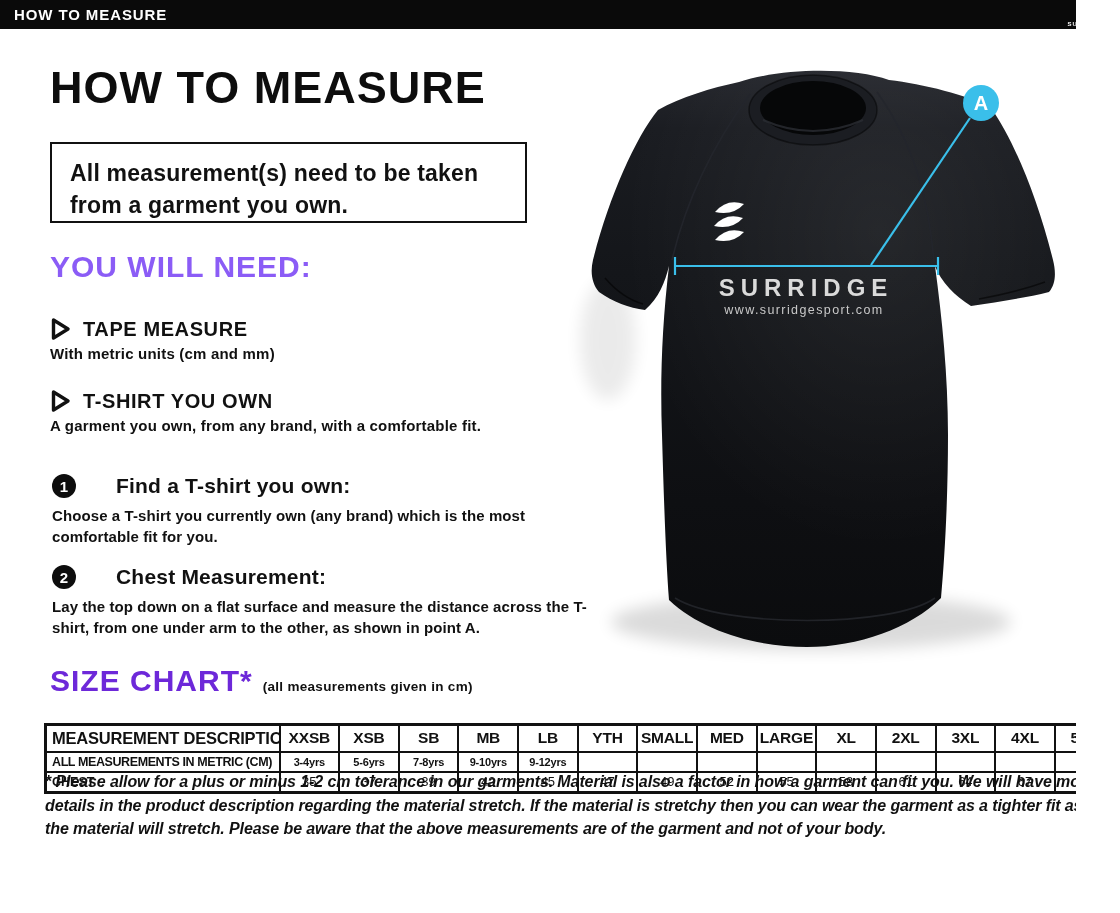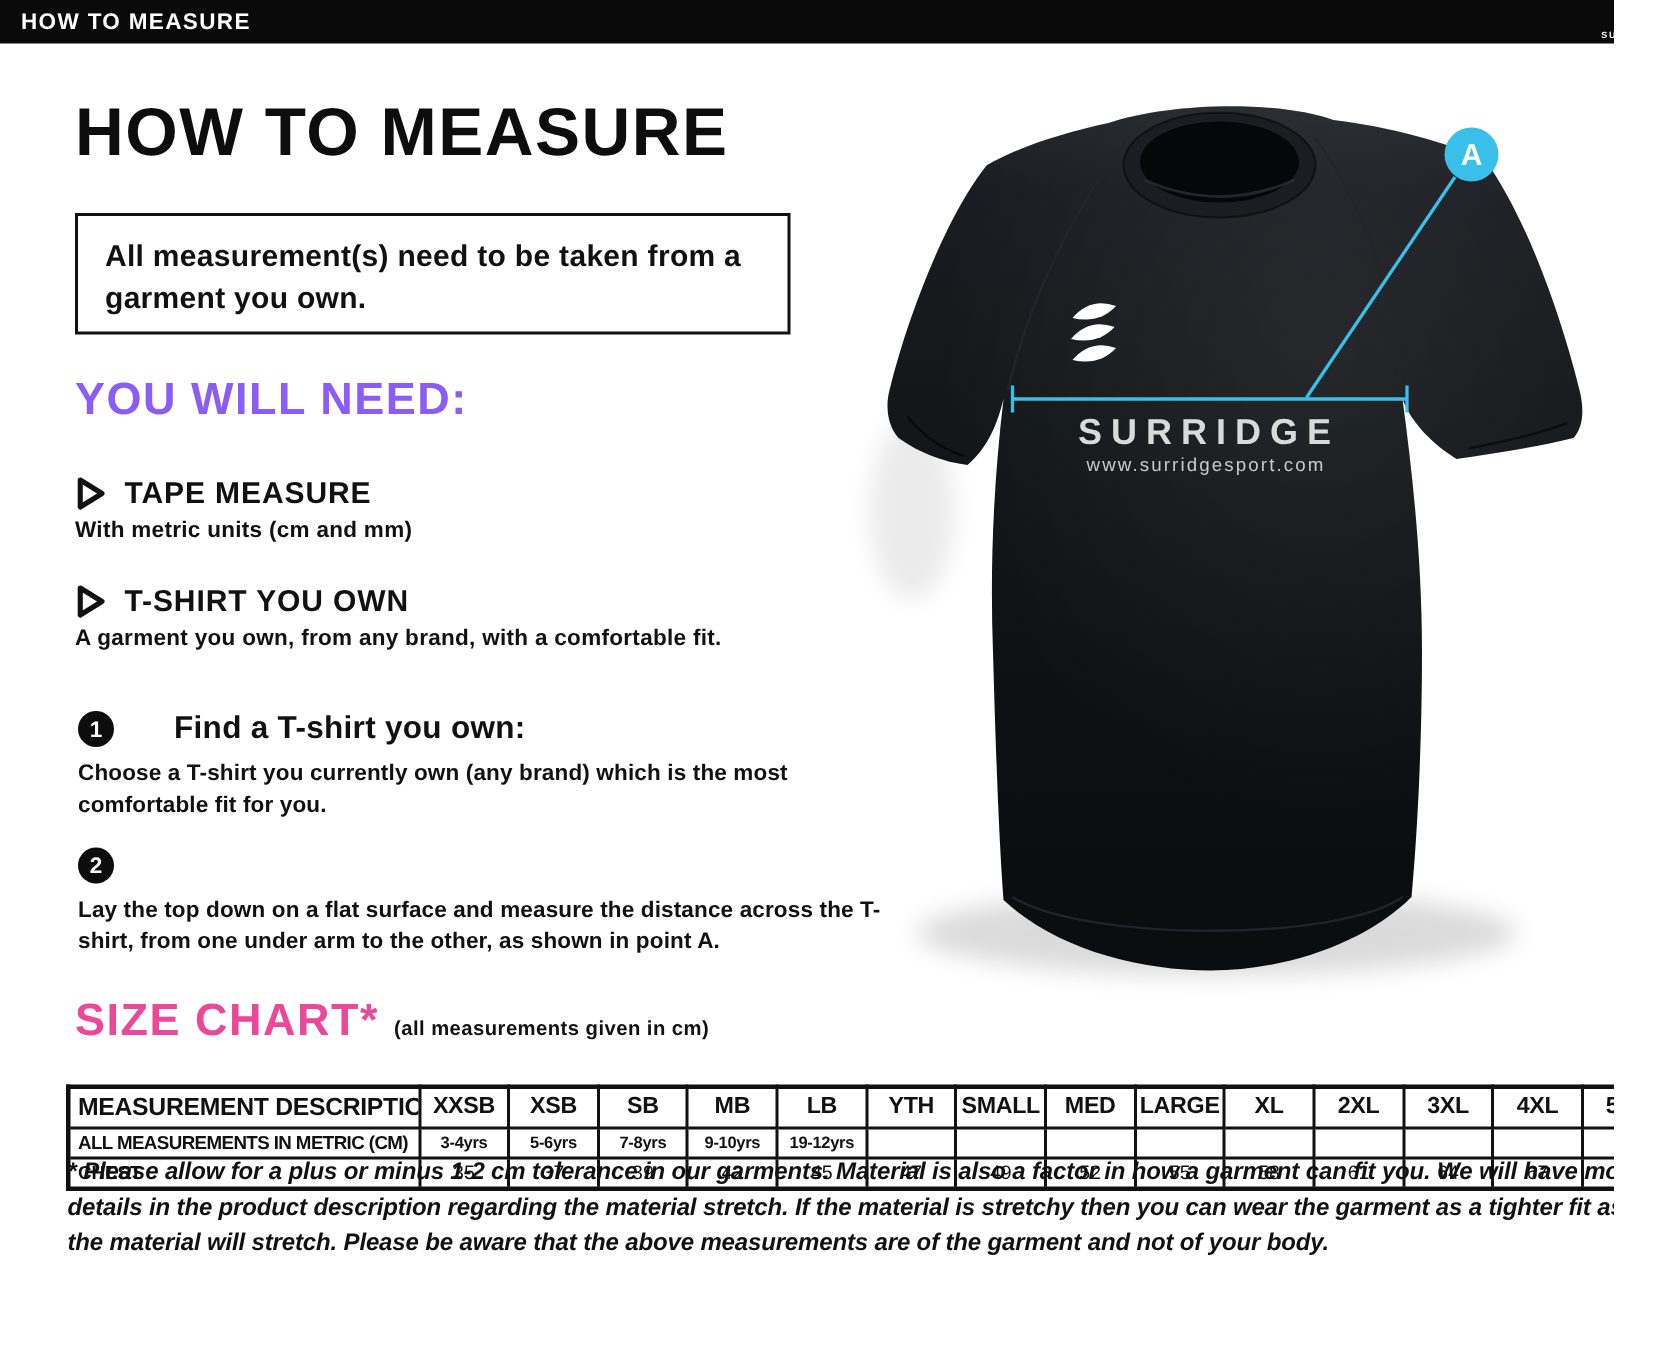--- a/index.html
+++ b/index.html
@@ -12,42 +12,42 @@
             display:flex; align-items:center; justify-content:space-between; padding:0 12px 0 14px; }
   .topbar-title { color:#fff; font-weight:bold; font-size:15px; letter-spacing:0.9px; }
   .topbar-logo { display:flex; flex-direction:column; align-items:center; line-height:1; padding-top:2px; }
   .topbar-logo .brand-text { color:#fff; font-size:6px; font-weight:bold; letter-spacing:1.1px; margin-top:1px; }
 
   
   .h1 { position:absolute; left:50px; top:62px; font-size:45px; font-weight:bold; letter-spacing:1px; color:#0d0d0d; }
 
   .notice-box { position:absolute; left:50px; top:142px; width:477px; height:81px;
                 border:2.5px solid #111; padding:13px 18px; }
-  .notice-box p { font-size:20px; font-weight:bold; line-height:1.4; letter-spacing:0.2px; }
+  .notice-box p { font-size:23px; font-weight:bold; line-height:1.4; letter-spacing:0.2px; }
 
   .h2 { position:absolute; left:50px; top:250px; font-size:30px; font-weight:bold; letter-spacing:1px; color:#8b5cf6; }
 
   .need-item { position:absolute; left:50px; }
   .need-item .row { display:flex; align-items:center; gap:11px; }
   .need-item .label { font-size:20px; font-weight:bold; letter-spacing:0.6px; }
   .need-item .desc  { font-size:15px; font-weight:bold; margin-top:4px; letter-spacing:0.2px; }
   #need-1 { top:317px; }
   #need-2 { top:389px; }
 
   .step { position:absolute; left:52px; width:548px; }
   .step .row { display:flex; align-items:center; gap:9px; }
   .step-num { width:24px; height:24px; border-radius:50%; background:#0d0d0d; color:#fff;
               font-size:15px; font-weight:bold; display:flex; align-items:center; justify-content:center; flex:0 0 24px; }
   .step-title { font-size:21px; font-weight:bold; letter-spacing:0.2px;margin-left:31px; }
   .step-desc { margin-top:7px; font-size:15px; font-weight:bold; line-height:1.4; letter-spacing:0.1px; }
   #step-1 { top:474px; }
   #step-2 { top:565px; }
 
   .size-chart-head { position:absolute; left:50px; top:664px; display:flex; align-items:baseline; gap:10px; }
-  .size-chart-head .h3 { font-size:30px; font-weight:bold; letter-spacing:1px; color:#ec4899; }
+  .size-chart-head .h3 { font-size:30px; font-weight:bold; letter-spacing:1px; color:#6d28d9; }
   .size-chart-head .sub { font-size:13.5px; font-weight:bold; letter-spacing:0.3px; }
 
   
   table.size-chart { position:absolute; left:44px; top:723px; width:1072px; border-collapse:collapse;
                      border:3px solid #111; table-layout:fixed; }
   .size-chart th, .size-chart td { border:2px solid #111; text-align:center; padding:0; overflow:hidden; white-space:nowrap; }
   .size-chart col.c-desc { width:234px; }
   .size-chart thead th { font-size:15.5px; font-weight:bold; height:27px; letter-spacing:-0.2px; }
   .size-chart thead th.desc { text-align:left; padding-left:5px; font-size:16.5px; }
   .size-chart tr.metric-row td { height:20px; font-size:11px; font-weight:bold; letter-spacing:-0.2px; }
@@ -113,20 +113,21 @@
     <div class="row">
       <span class="step-num">1</span>
       <span class="step-title">Find a T-shirt you own:</span>
     </div>
     <div class="step-desc">Choose a T-shirt you currently own (any brand) which is the most comfortable fit for you.</div>
   </div>
 
   <div class="step" id="step-2">
     <div class="row">
       <span class="step-num">2</span>
+      <span class="step-title">Chest Measurement:</span>
     </div>
     <div class="step-desc">Lay the top down on a flat surface and measure the distance across the T-shirt, from one under arm to the other, as shown in point A.</div>
   </div>
 
   <div class="size-chart-head">
     <span class="h3">SIZE CHART*</span>
     <span class="sub">(all measurements given in cm)</span>
   </div>
 
   <table class="size-chart">
@@ -166,21 +167,21 @@
           <th>5XL</th>
         </tr>
     </thead>
     <tbody>
         <tr class="metric-row">
           <td class="desc">ALL MEASUREMENTS IN METRIC (CM)</td>
           <td>3-4yrs</td>
           <td>5-6yrs</td>
           <td>7-8yrs</td>
           <td>9-10yrs</td>
-          <td>19-12yrs</td>
+          <td>9-12yrs</td>
           <td></td>
           <td></td>
           <td></td>
           <td></td>
           <td></td>
           <td></td>
           <td></td>
           <td></td>
           <td></td>
         </tr>

